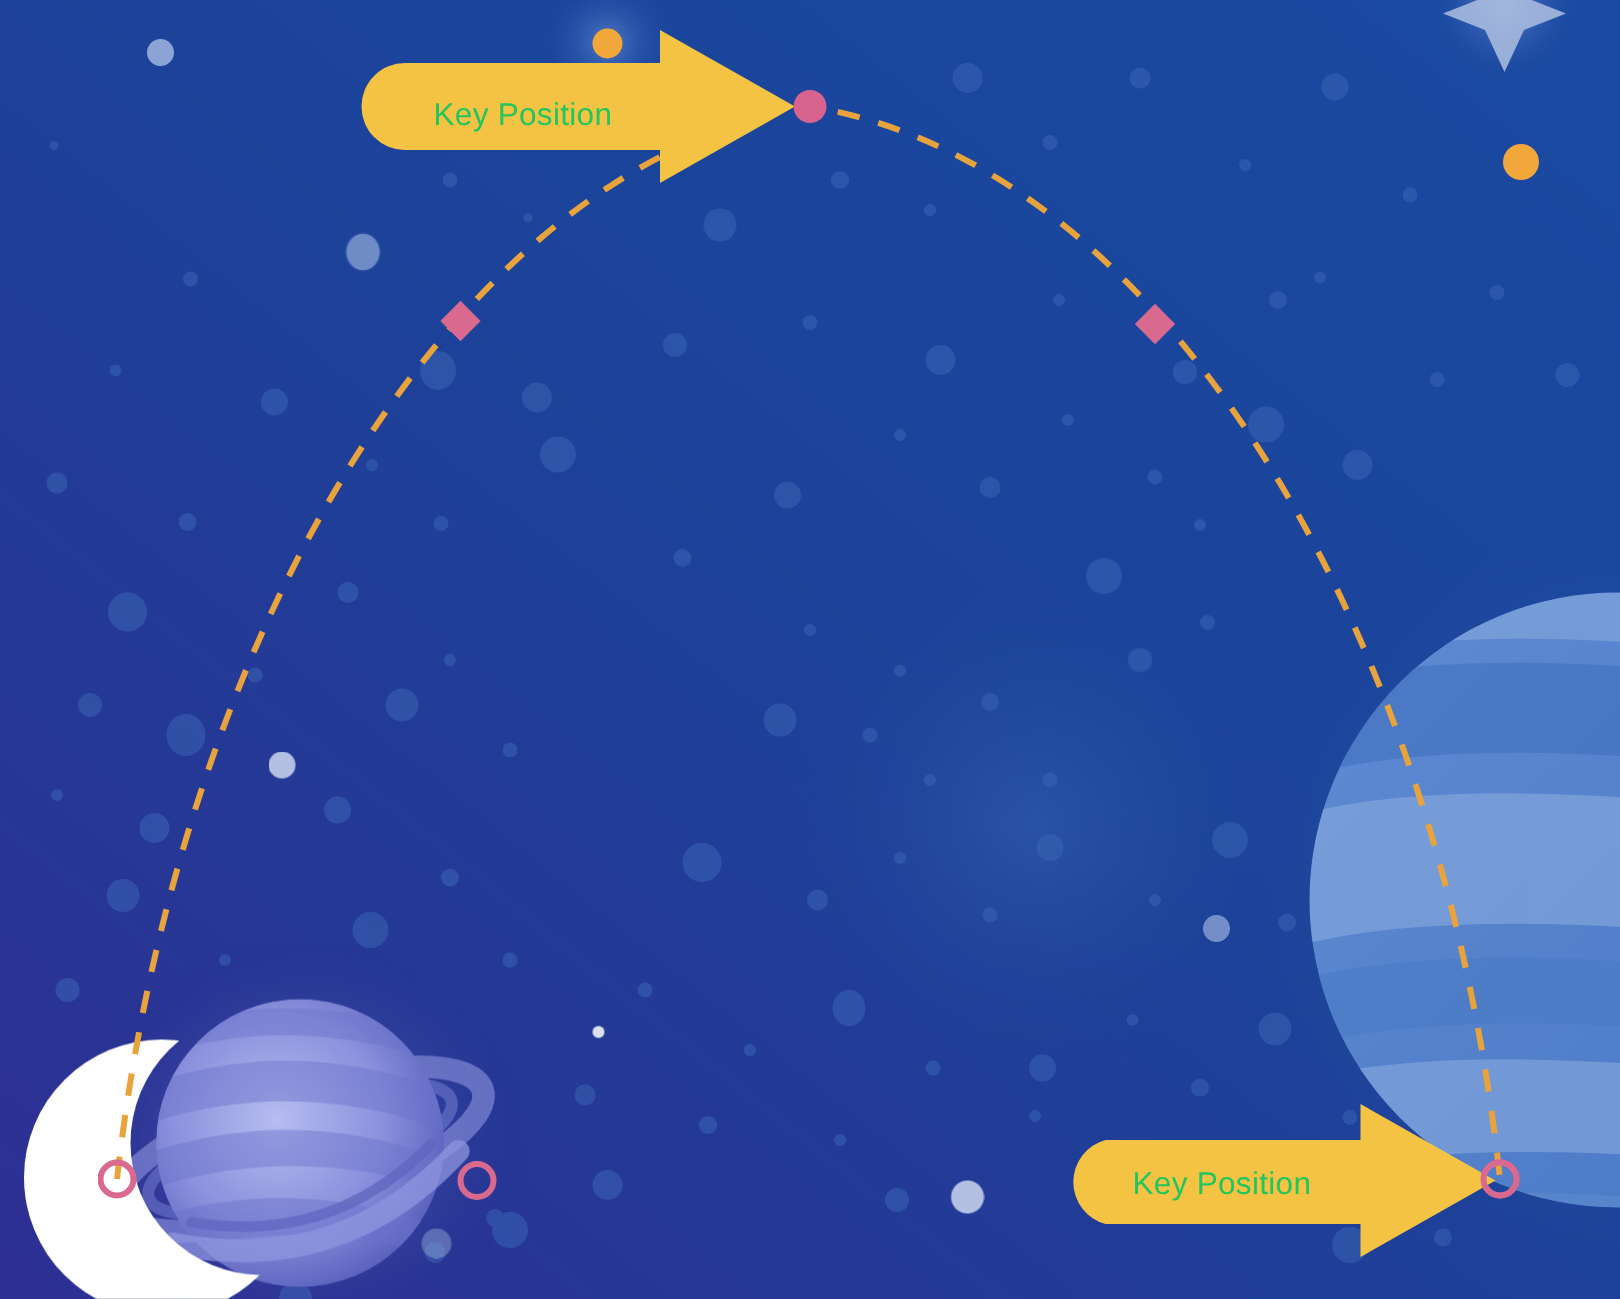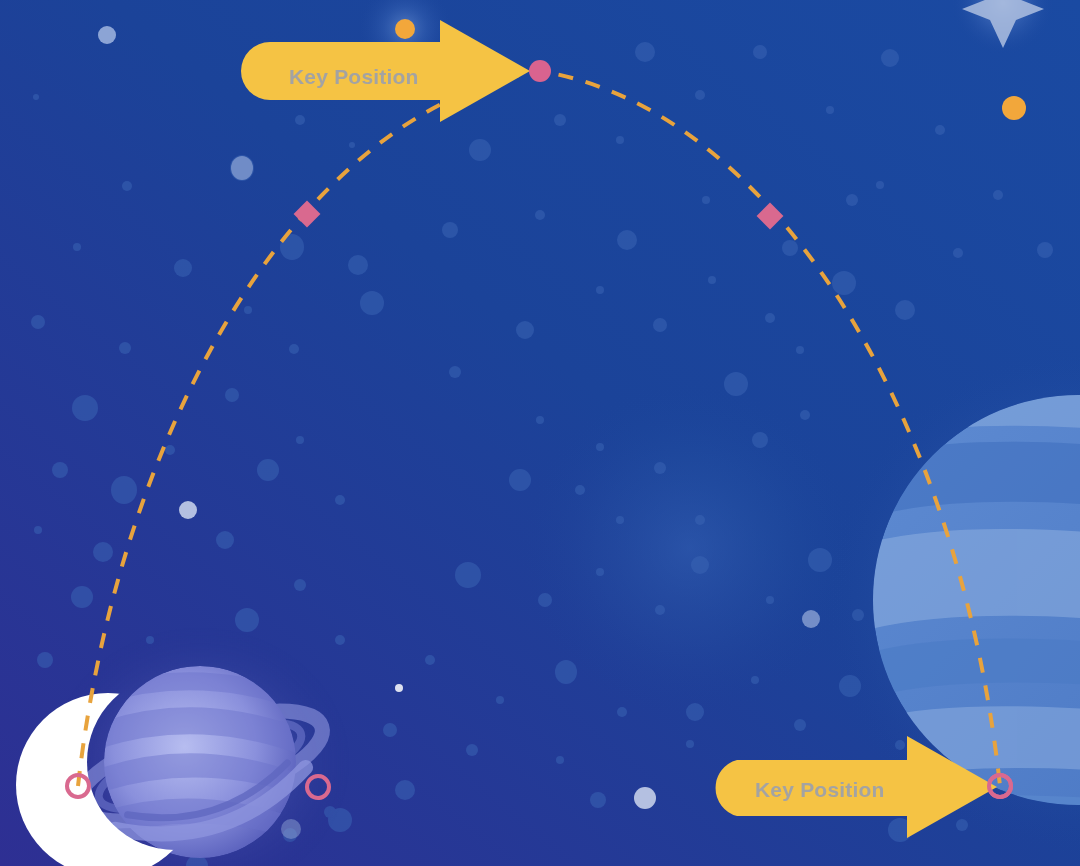--- a/index.html
+++ b/index.html
@@ -18,24 +18,24 @@
   }
   #scene-svg {
     position: absolute;
     left: 0; top: 0;
     width: 1080px;
     height: 866px;
     display: block;
   }
   .callout-label {
     position: absolute;
-    color: #a3a3a3;
+    color: #22c55e;
     font-family: "Liberation Sans", sans-serif;
     font-size: 21px;
-    font-weight: 700;
+    font-weight: 400;
     letter-spacing: 0.2px;
     white-space: nowrap;
     pointer-events: none;
   }
   #label-key-position-top {
     left: 289px;
     top: 65px;
   }
   #label-key-position-bottom {
     left: 755px;

